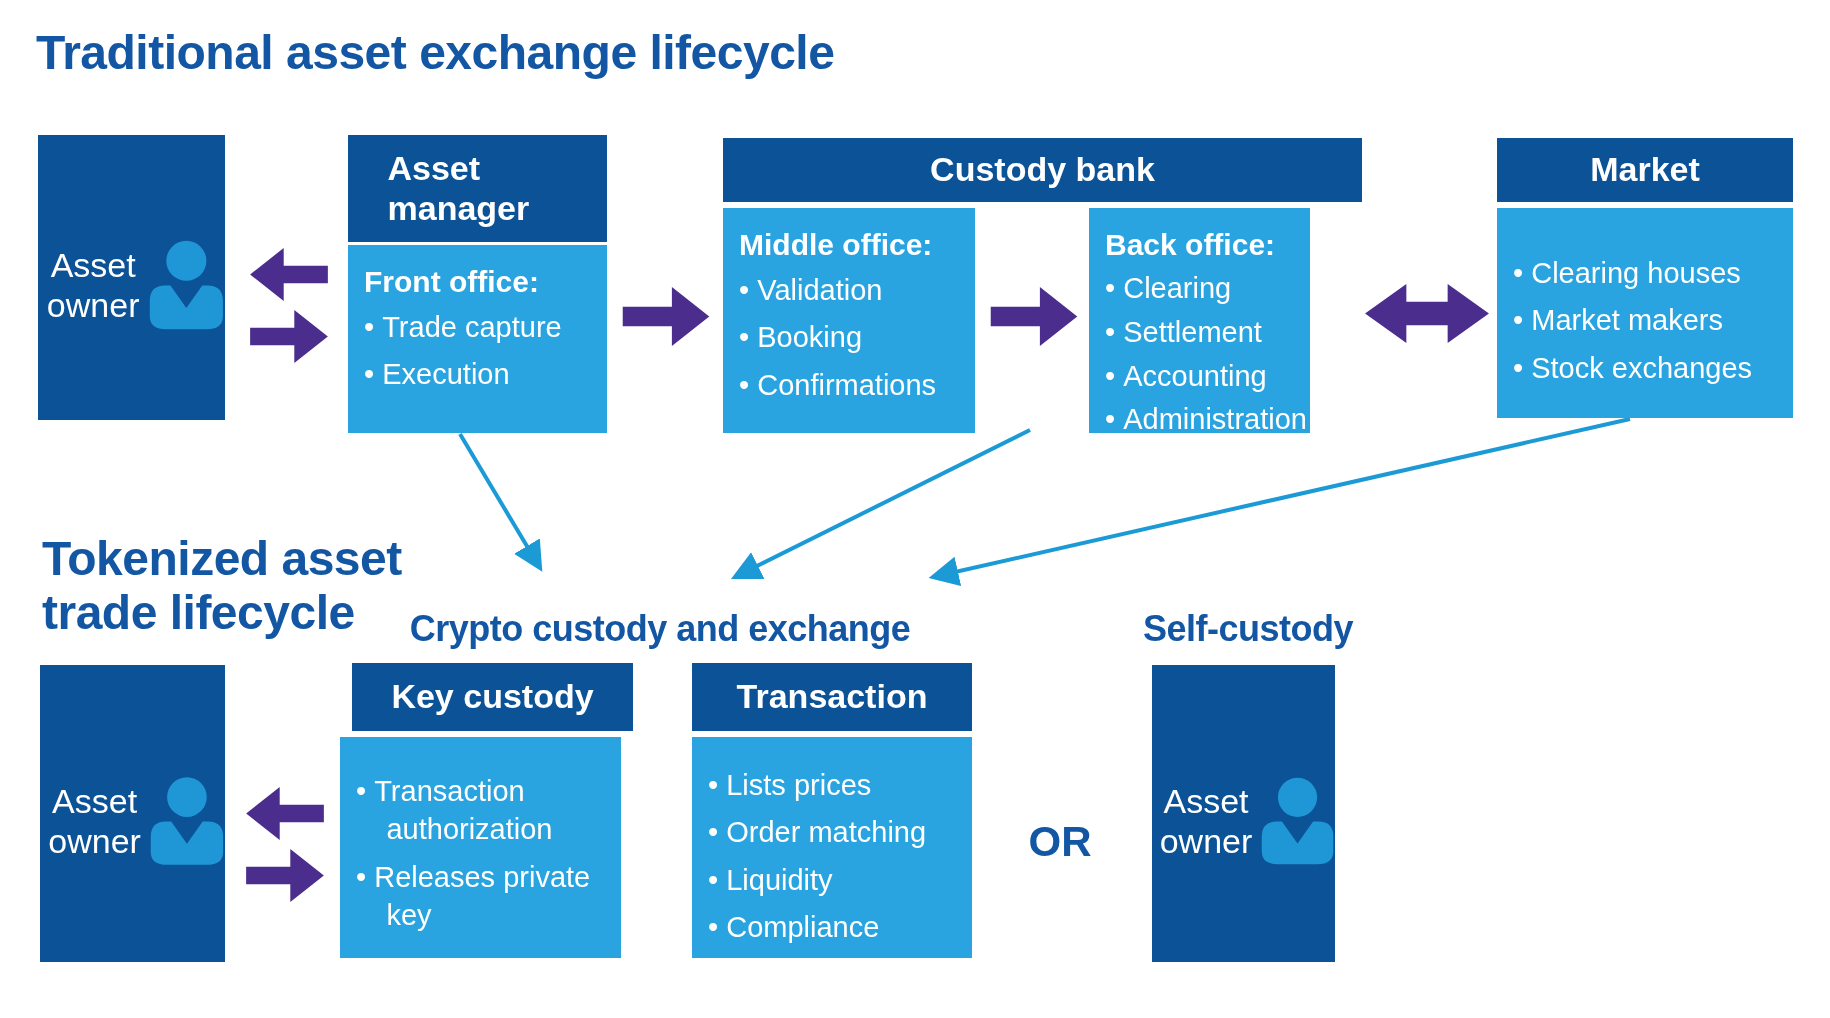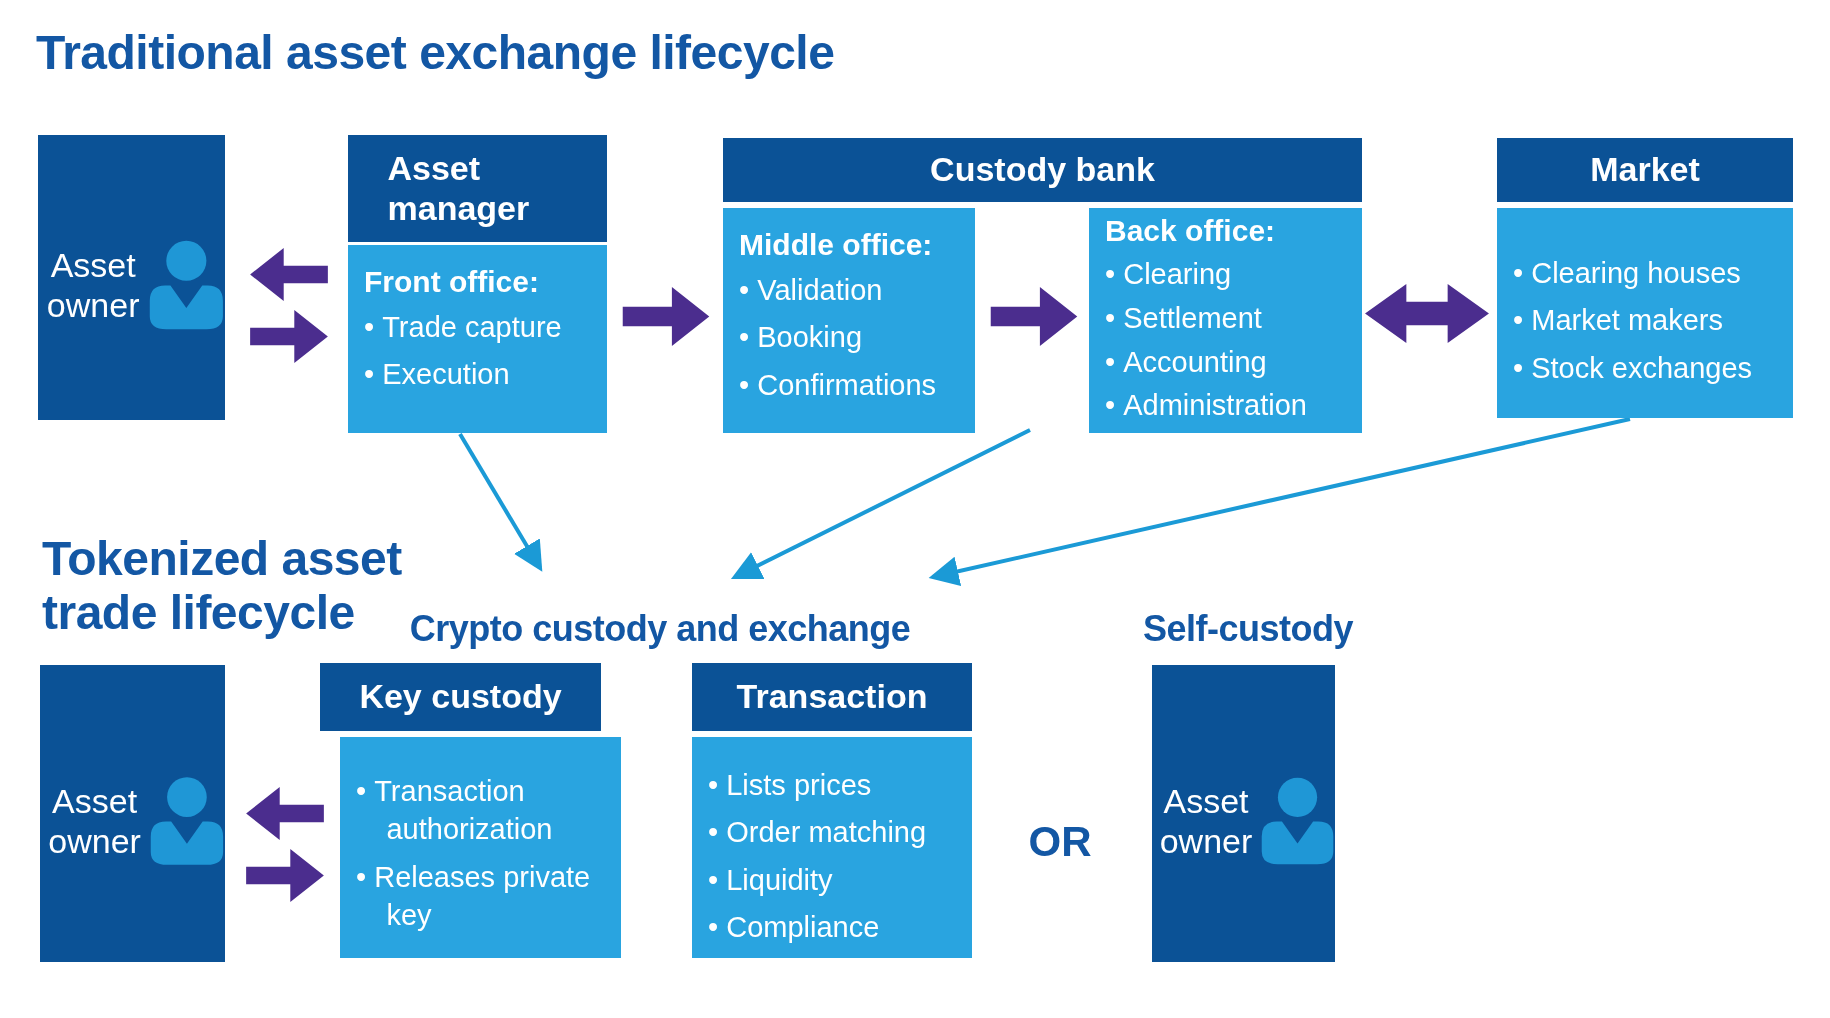--- a/index.html
+++ b/index.html
@@ -97,21 +97,21 @@
       <li>Validation</li>
       <li>Booking</li>
       <li>Confirmations</li>
     </ul>
   </div>
 
   <svg class="abs" style="left:990px;top:287px;" width="88" height="59" viewBox="0 0 88 60">
     <path d="M0 20 H50 V0 L88 30 L50 60 V40 H0 Z" fill="var(--purple)"></path>
   </svg>
 
-  <div class="abs box-light box-body" style="left:1089px;top:208px;width:273px;height:225px;padding-top:0;">
+  <div class="abs box-light box-body" style="left:1089px;top:208px;width:221px;height:225px;padding-top:14px;">
     <div class="office-label">Back office:</div>
     <ul class="bullets" style="line-height:1.2;">
       <li>Clearing</li>
       <li>Settlement</li>
       <li>Accounting</li>
       <li>Administration</li>
     </ul>
   </div>
 
   <svg class="abs" style="left:1364px;top:284px;" width="126" height="59" viewBox="0 0 126 60">
@@ -145,21 +145,21 @@
     </svg>
   </div>
 
   <svg class="abs" style="left:241px;top:787px;" width="88" height="53" viewBox="0 0 88 60">
     <path d="M88 20 H38 V0 L0 30 L38 60 V40 H88 Z" fill="var(--purple)"></path>
   </svg>
   <svg class="abs" style="left:241px;top:849px;" width="88" height="53" viewBox="0 0 88 60">
     <path d="M0 20 H50 V0 L88 30 L50 60 V40 H0 Z" fill="var(--purple)"></path>
   </svg>
 
-  <div class="abs box-dark box-header" style="left:320px;top:663px;width:281px;height:68px;">
+  <div class="abs box-dark box-header" style="left:352px;top:663px;width:281px;height:68px;">
     <span>Key custody</span>
   </div>
   <div class="abs box-light box-body" style="left:340px;top:737px;width:281px;height:221px;padding-top:26px;">
     <ul class="bullets">
       <li>Transaction authorization</li>
       <li>Releases private key</li>
     </ul>
   </div>
 
   <div class="abs box-dark box-header" style="left:692px;top:663px;width:280px;height:68px;">

